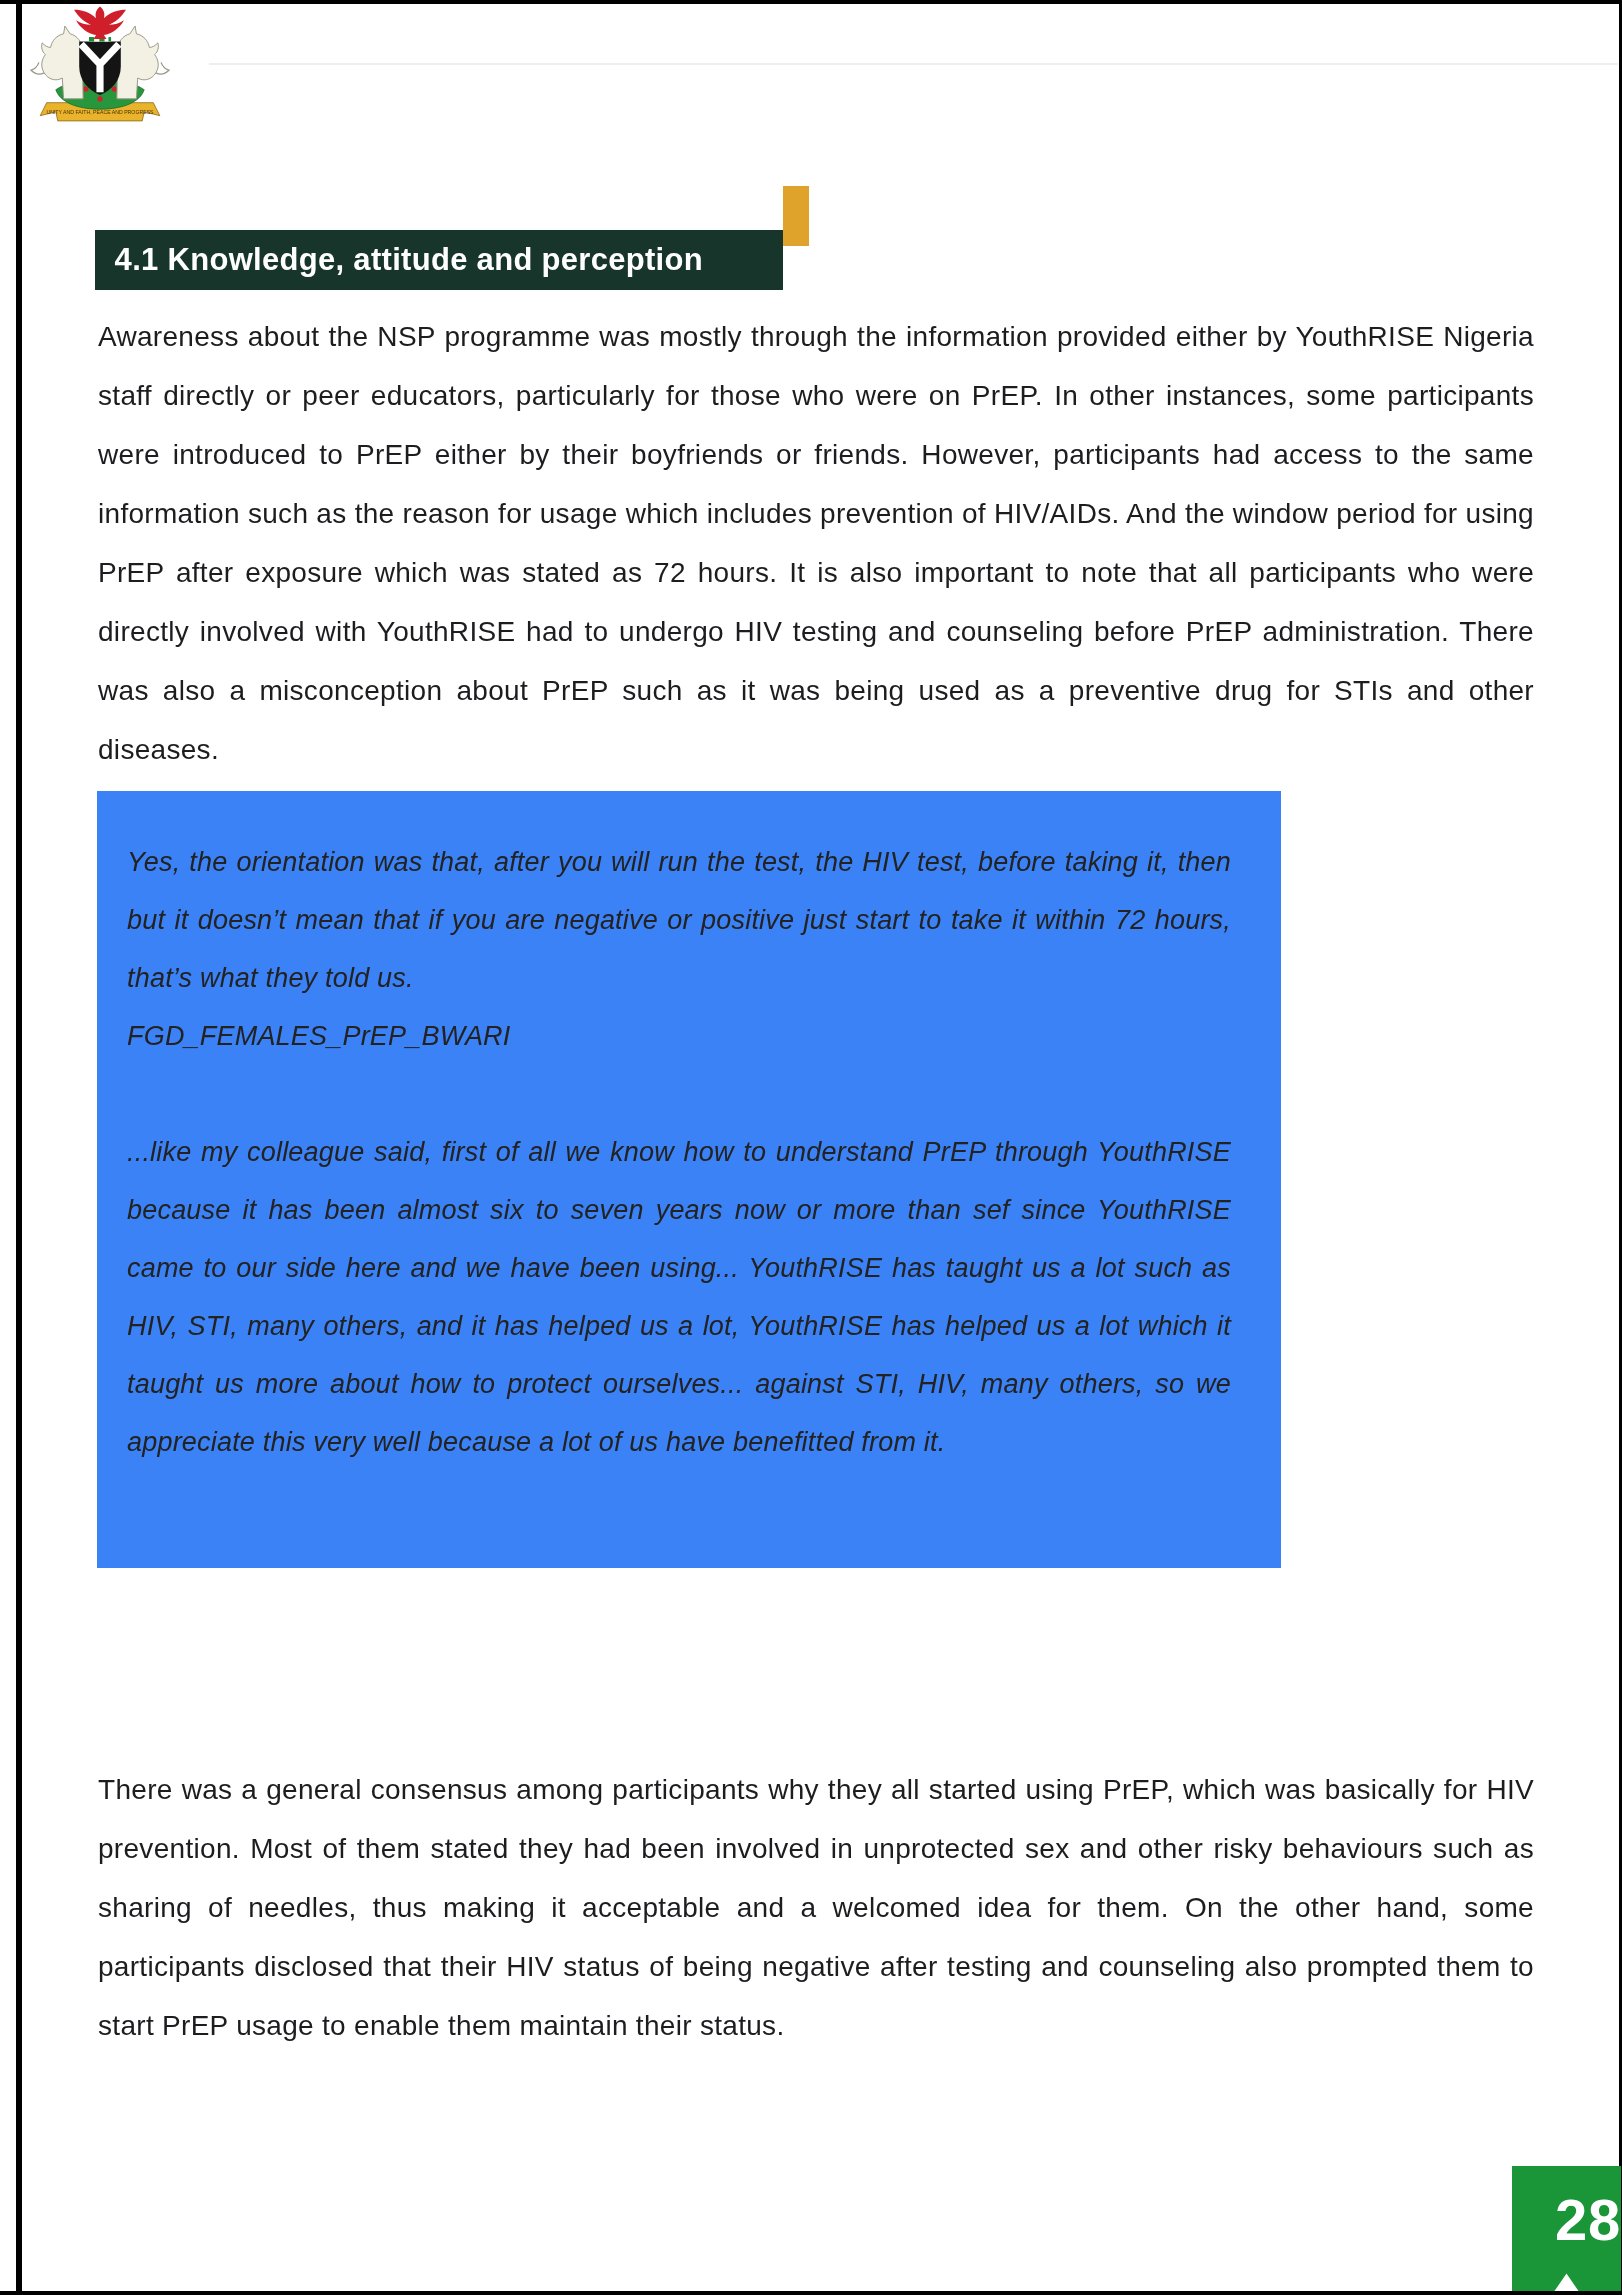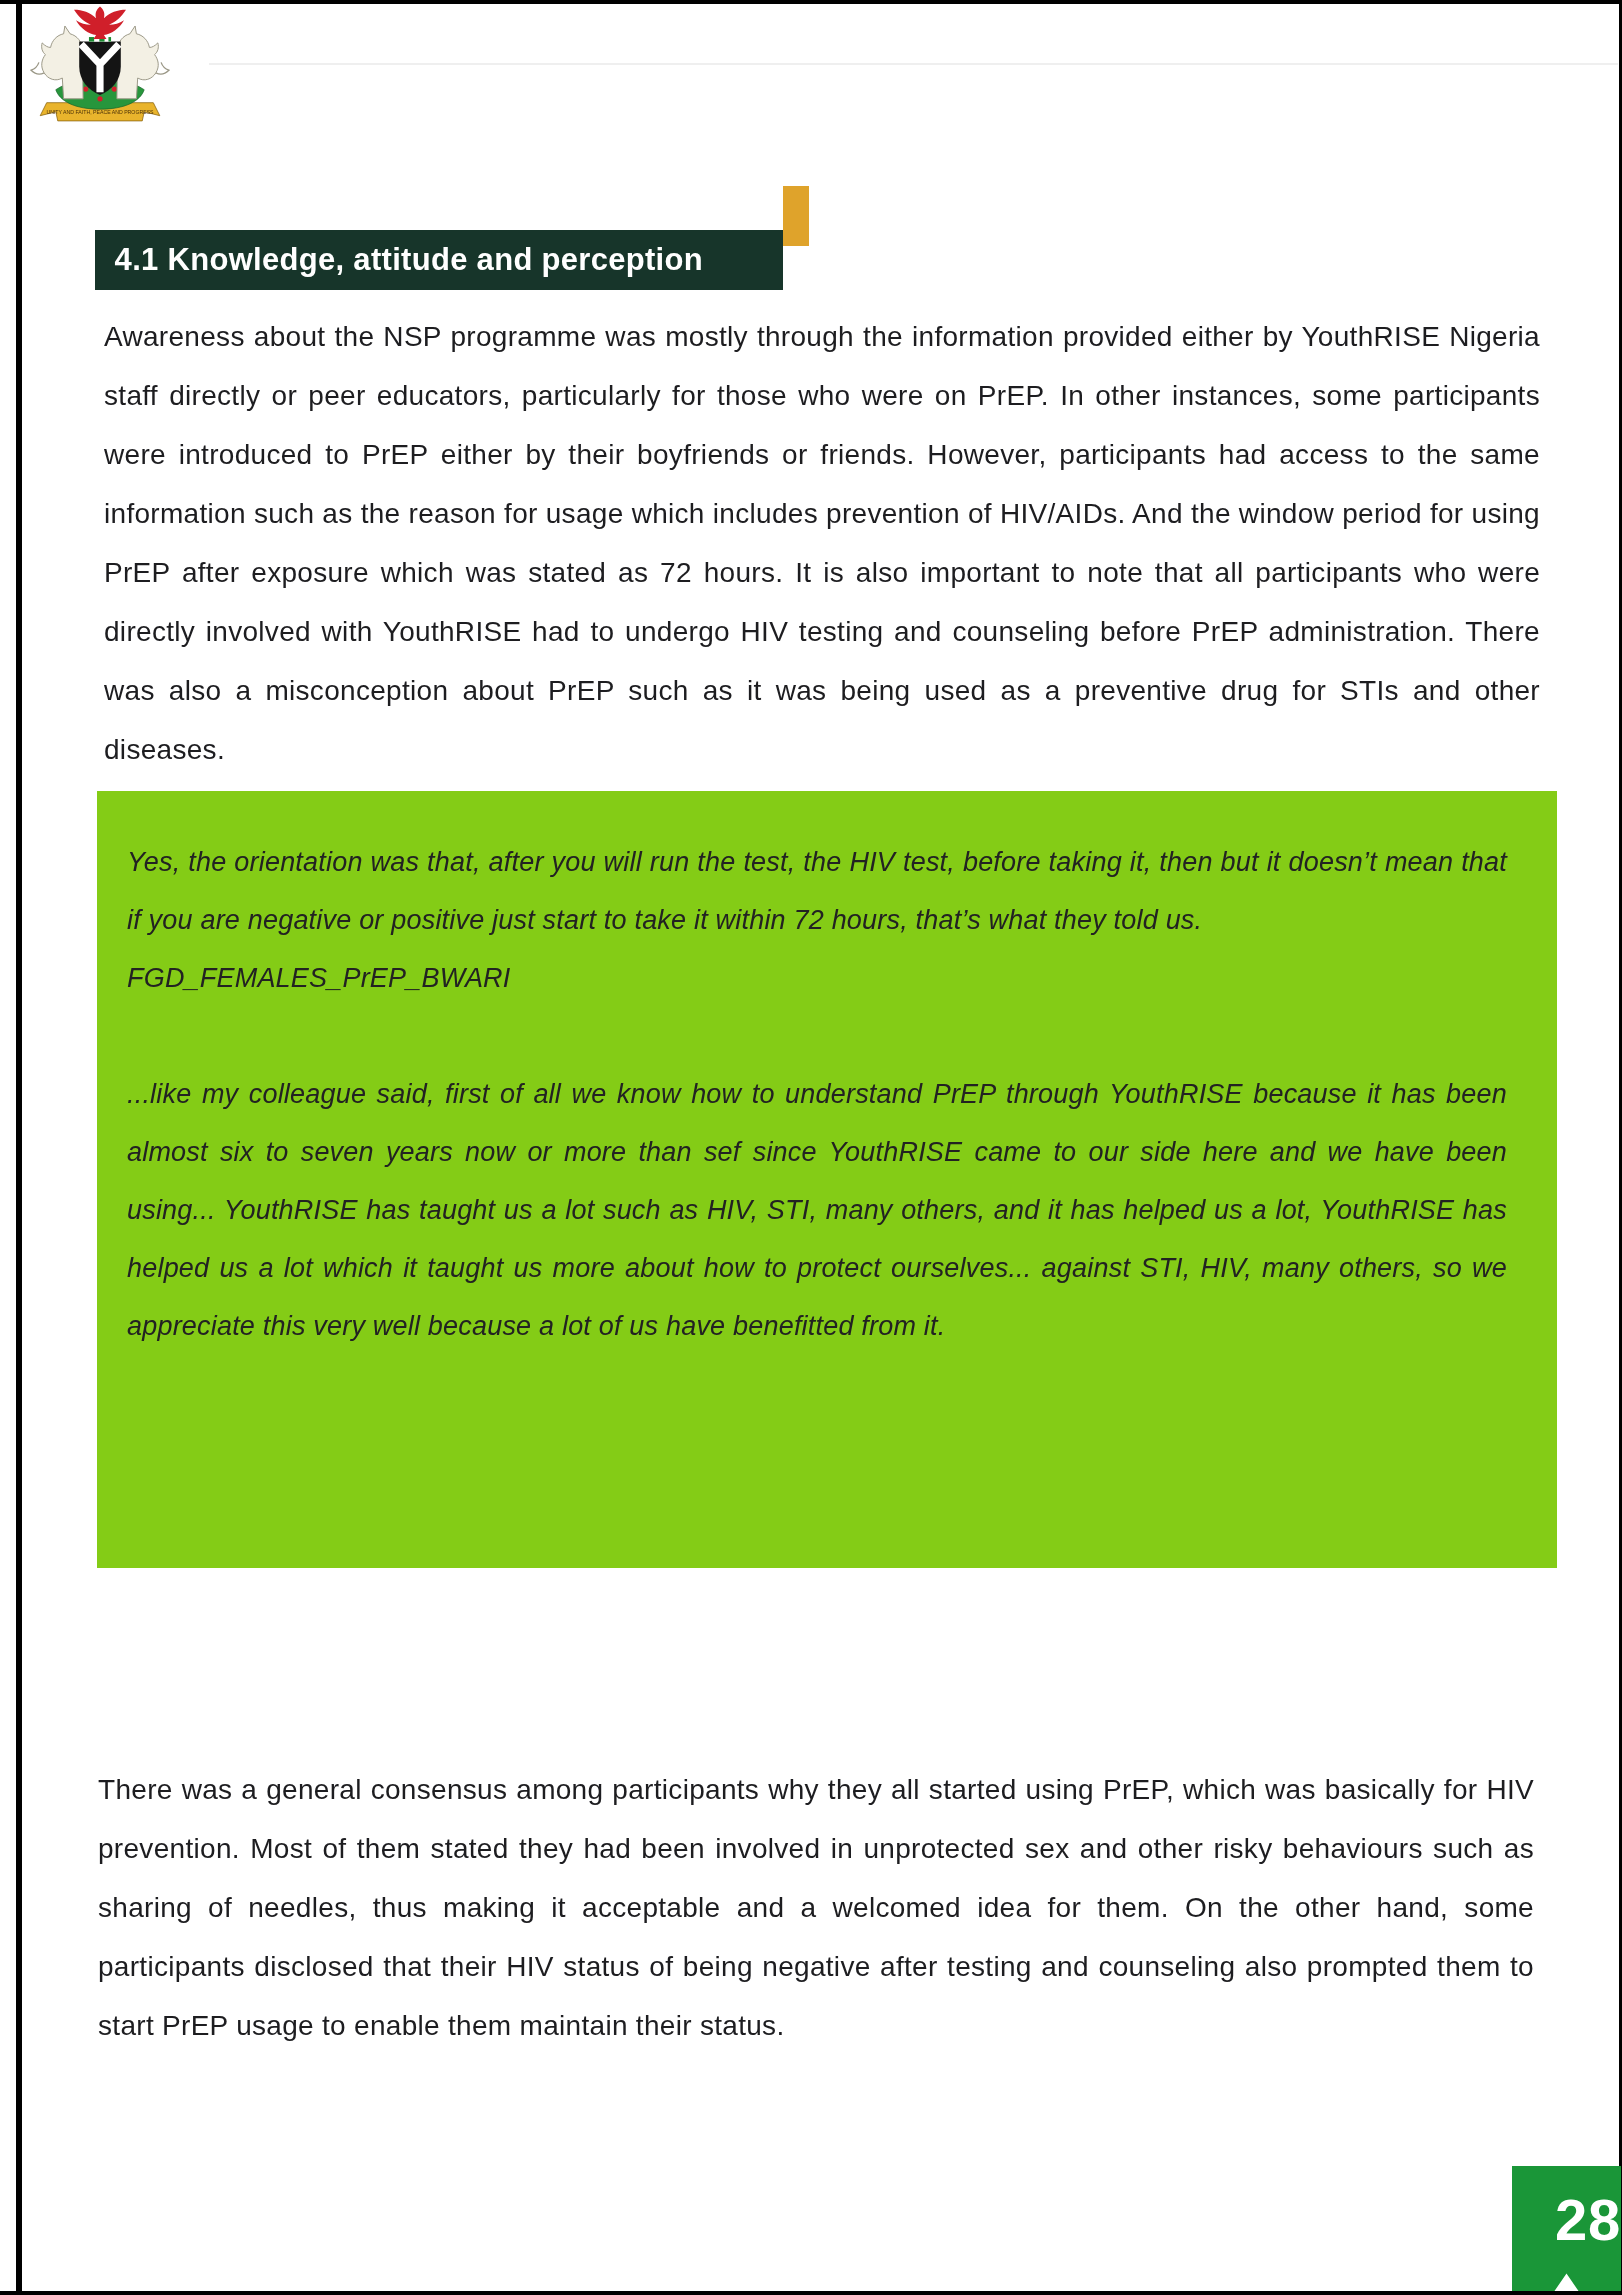--- a/index.html
+++ b/index.html
@@ -14,24 +14,24 @@
 
   .header-rule{left:209px;top:63px;width:1409px;height:2px;background:#efefef;}
 
   .logo{left:21.6px;top:1.3px;width:156px;height:128px;}
 
   .heading-box{left:95px;top:186px;width:688px;height:60px;background:#17352A;display:flex;align-items:center;margin-top:44px;}
   .heading-box span{color:#ffffff;font-weight:bold;font-size:31px;padding-left:19.6px;letter-spacing:0.3px;white-space:nowrap;}
   .heading-accent{left:783px;top:186px;width:26px;height:60px;background:#DFA32B;}
 
   .para{left:98px;width:1436px;font-size:28px;line-height:59px;text-align:justify;letter-spacing:0.3px;color:#1d1d20;}
-  .para-intro{top:279px;margin-left:6px;}
+  .para-intro{top:279px;}
   .para-closing{top:1732px;}
 
-  .quote-box{left:97px;top:791px;width:1460px;min-height:777px;background:#84cc16;box-sizing:border-box;
+  .quote-box{left:97px;top:791px;width:1184px;min-height:777px;background:#3b82f6;box-sizing:border-box;
              padding:42px 50px 59px 30px;font-style:italic;font-size:27px;line-height:58px;color:#222;}
   .quote-text{text-align:justify;letter-spacing:0.2px;margin:0;}
   .quote-attr{margin:0;letter-spacing:0.2px;}
   .quote-gap{height:58px;}
 
   .page-badge{left:1512px;top:2166px;width:109px;height:125px;background:#1A9638;
               clip-path:polygon(0 0,100% 0,100% 100%,61% 100%,50% 86%,39% 100%,0 100%);
               display:flex;align-items:center;justify-content:flex-end;}
   .page-badge span{color:#ffffff;font-weight:bold;font-size:58px;padding-bottom:18.3px;letter-spacing:0.7px;}
 </style>

